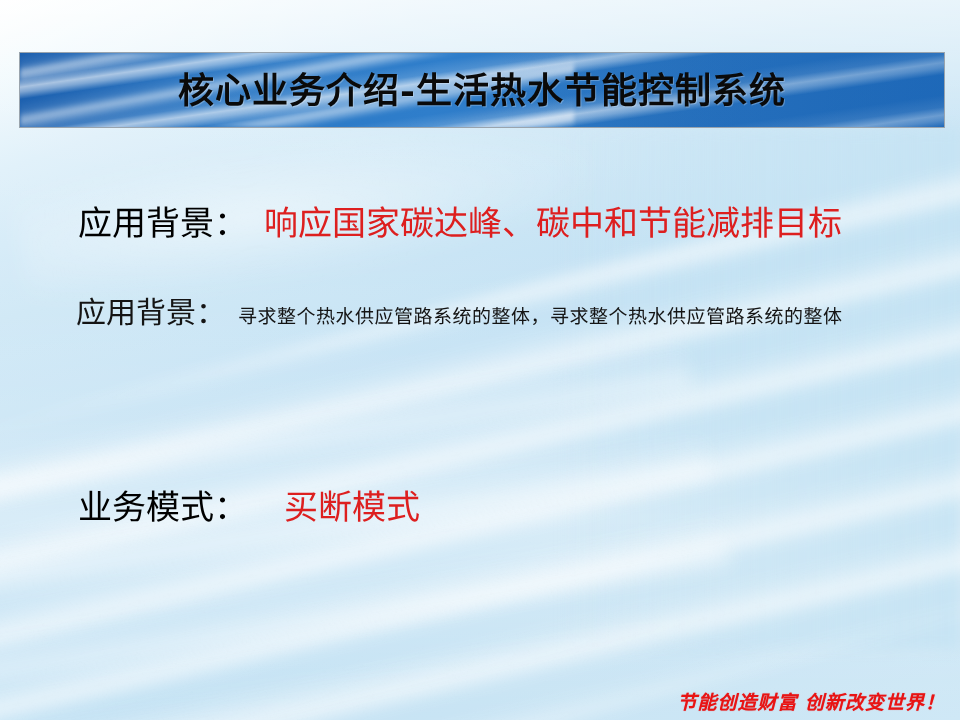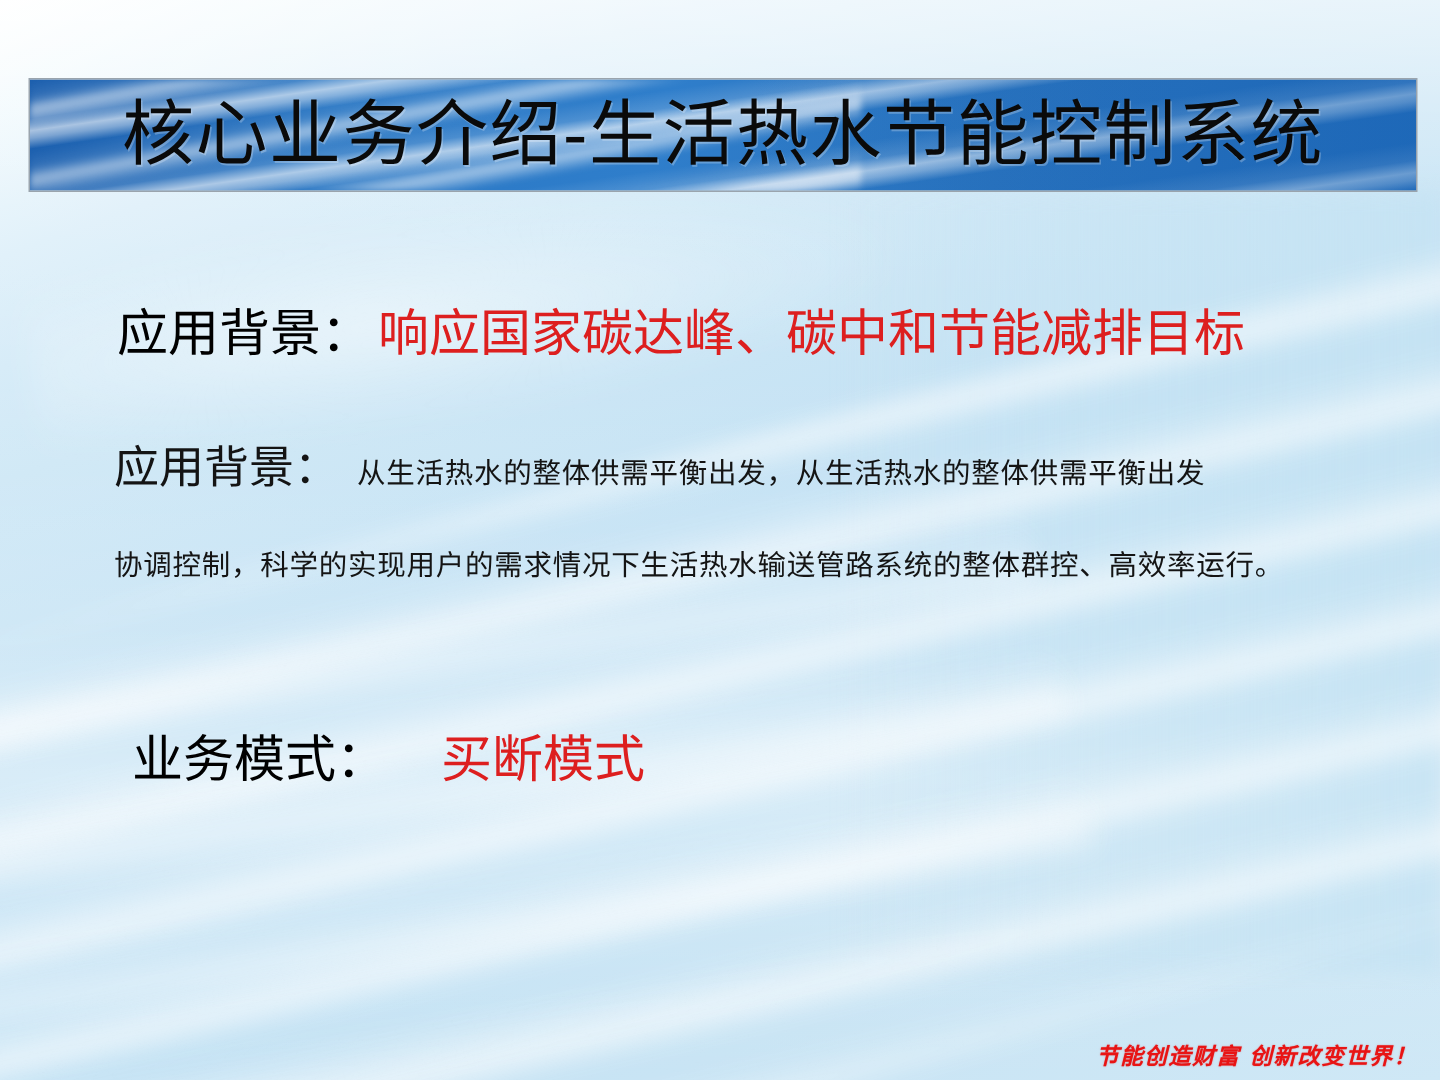--- a/index.html
+++ b/index.html
@@ -169,22 +169,22 @@
         rgba(255,255,255,0.10) 19px,
         rgba(255,255,255,0.00) 30px,
         rgba(255,255,255,0.00) 46px);
     filter: blur(2px);
     pointer-events: none;
   }
   .title-text {
     position: relative;
     z-index: 2;
     font-family: "DejaVu Serif", "Liberation Serif", serif;
-    font-weight: normal;
-    font-size: 48px;
+    font-weight: bold;
+    font-size: 36px;
     line-height: 1;
     color: #0a0a0a;
     letter-spacing: 1px;
     white-space: nowrap;
     text-shadow: 1px 1px 0 rgba(255,255,255,0.25);
   }
 
   
   .content {
     position: absolute;
@@ -225,35 +225,35 @@
     line-height: 1;
     color: #141414;
     letter-spacing: 0.5px;
   }
 
   
   #row-background   { left: 78px;  top: 206px; }
   #row-function     { left: 76px;  top: 298px; }
   #row-para-2       { left: 76px;  top: 368px; }
   #row-para-3       { left: 76px;  top: 420px; }
-  #row-mode         { left: 88px;  top: 490px; }
-
-  #row-background .value-red-lg { margin-left: 4px; }
+  #row-mode         { left: 78px;  top: 490px; }
+
+  #row-background .value-red-lg { margin-left: 16px; }
   #row-function .body-sm { margin-left: 12px; vertical-align: baseline; }
   #row-mode .value-red-lg { margin-left: 36px; }
 
   
   .footer-slogan {
     position: absolute;
     right: 15px;
     bottom: 8px;
     font-family: "DejaVu Serif", "Liberation Serif", serif;
     font-style: italic;
     font-weight: bold;
-    font-size: 15px;
+    font-size: 19px;
     line-height: 1;
     color: #e81414;
     letter-spacing: 1px;
     white-space: nowrap;
     text-shadow: 0 0 1px rgba(232,20,20,0.5);
   }
 </style>
 </head>
 <body>
 
@@ -271,24 +271,23 @@
     <div class="title-text">核心业务介绍-生活热水节能控制系统</div>
   </div>
 
   <div class="content">
 
     <div class="row" id="row-background">
       <span class="label-lg">应用背景：</span><span class="value-red-lg">响应国家碳达峰、碳中和节能减排目标</span>
     </div>
 
     <div class="row" id="row-function">
-      <span class="label-md">应用背景：</span><span class="body-sm">从生活热水的整体供需平衡出发，从生活热水的整体供需平衡出发</span>
+      <span class="label-md">应用背景：</span><span class="body-sm">寻求整个热水供应管路系统的整体，寻求整个热水供应管路系统的整体</span>
     </div>
 
-    <div class="row body-sm" id="row-para-2">协调控制，科学的实现用户的需求情况下生活热水输送管路系统的整体群控、高效率运行。</div>
 
 
     <div class="row" id="row-mode">
       <span class="label-lg">业务模式：</span><span class="value-red-lg">买断模式</span>
     </div>
 
   </div>
 
   <div class="footer-slogan">节能创造财富 创新改变世界！</div>
 

